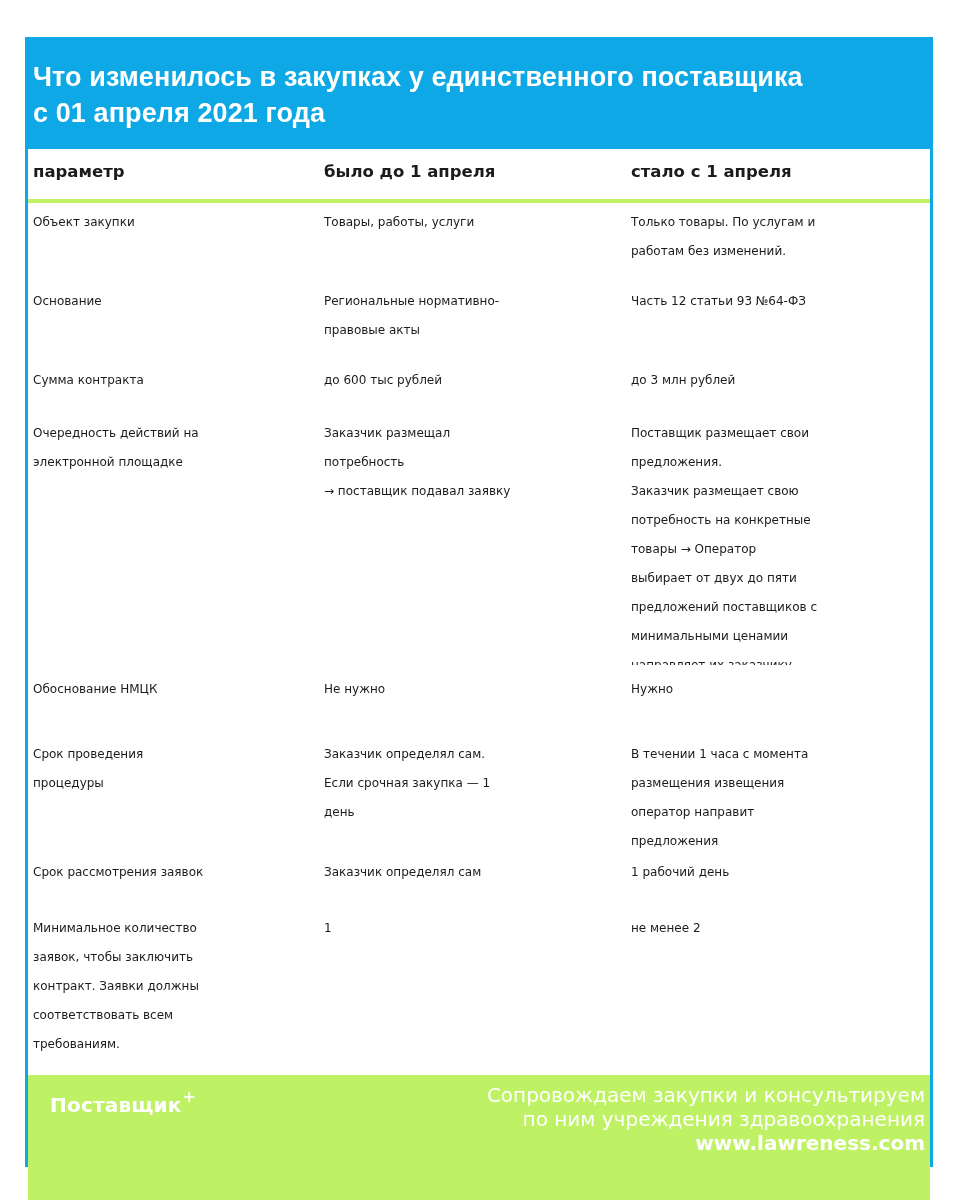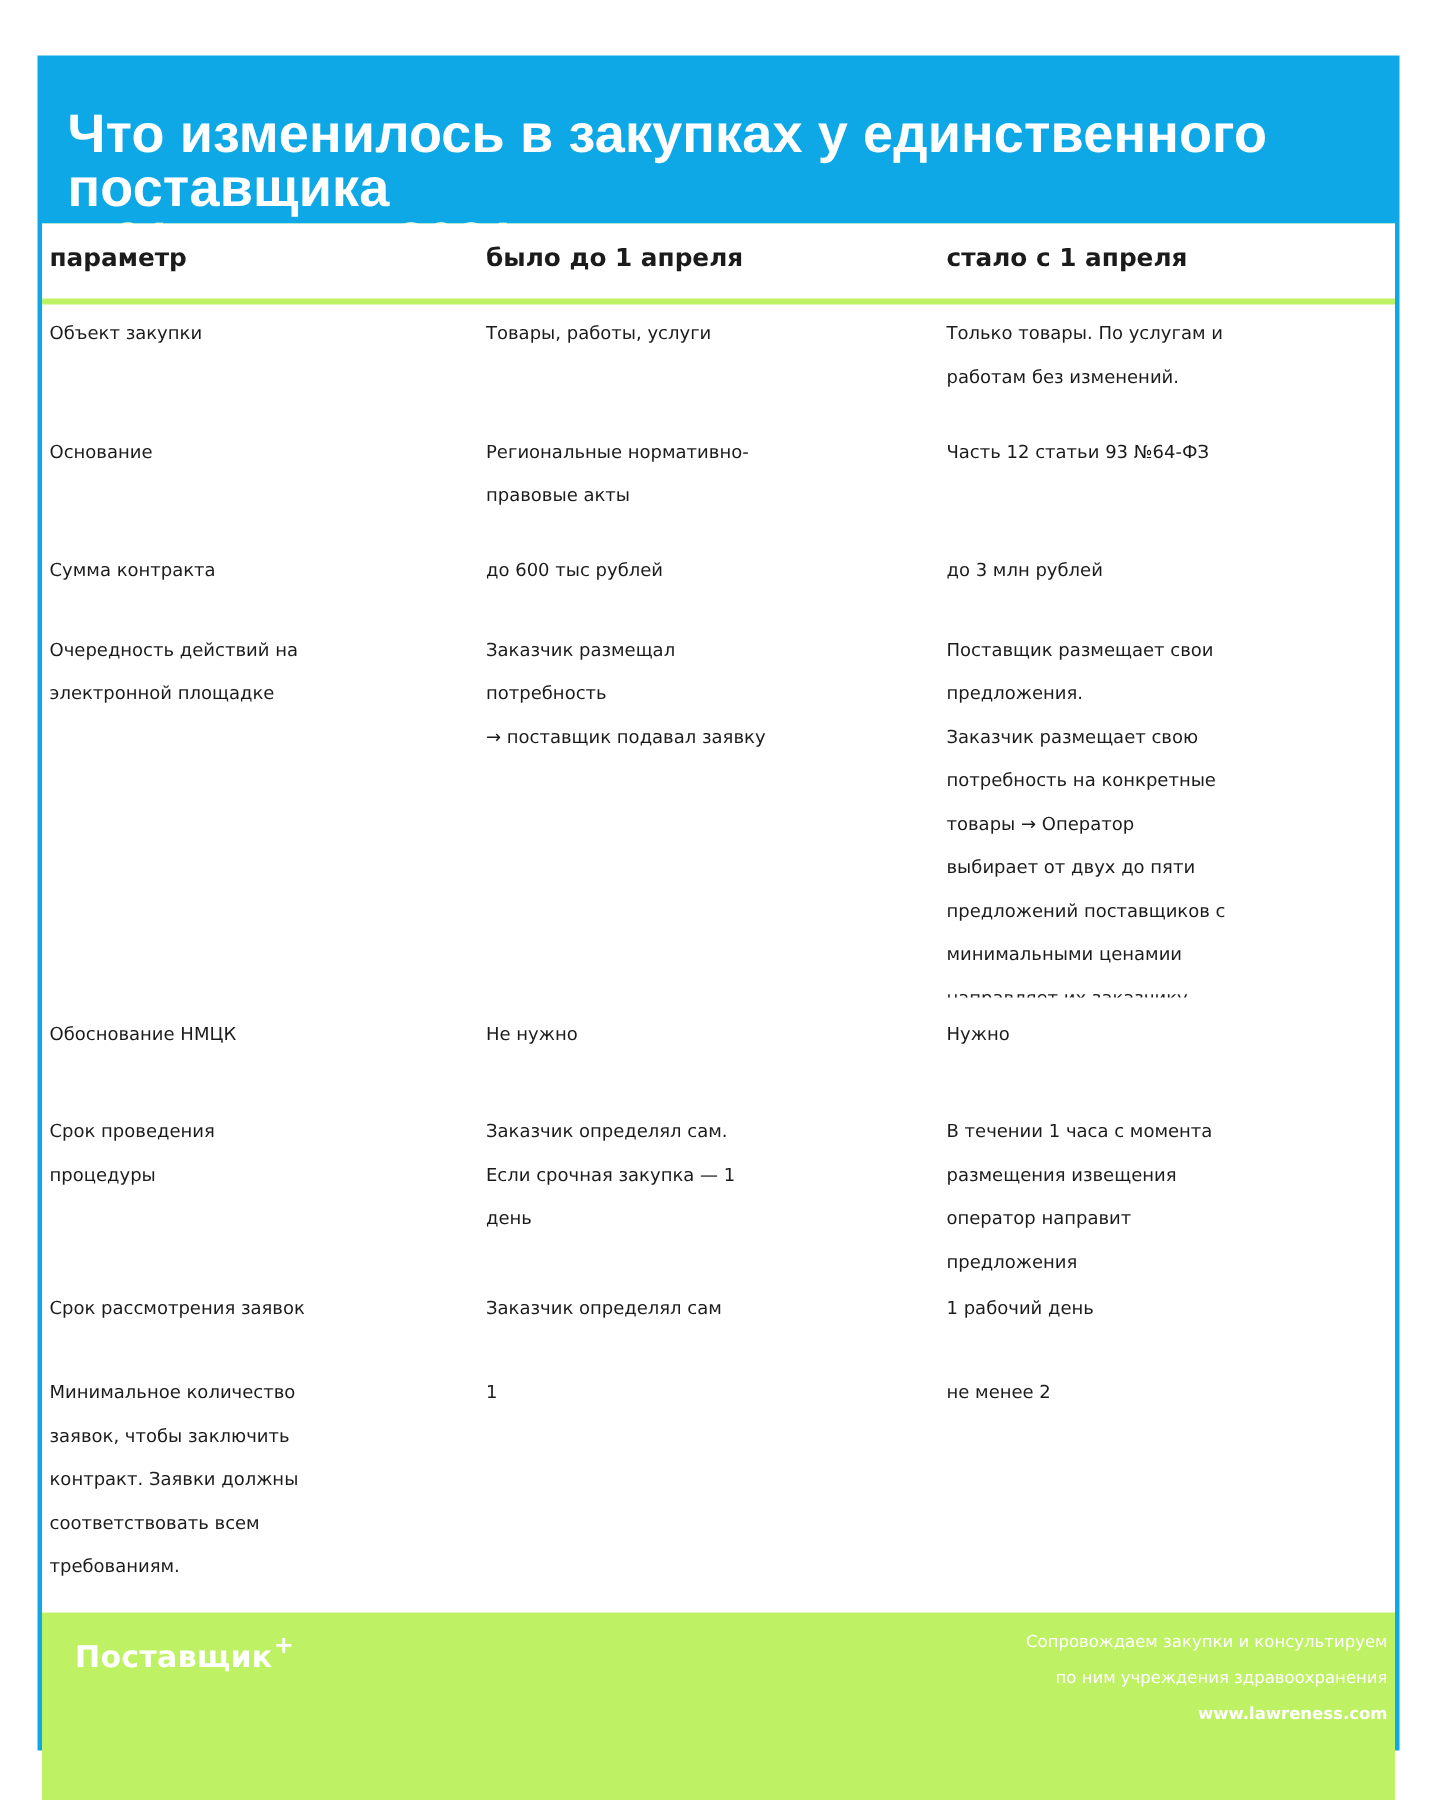--- a/index.html
+++ b/index.html
@@ -3,43 +3,43 @@
 <meta charset="utf-8">
 <style>
   html, body { margin: 0; padding: 0; background: #ffffff; }
   body { width: 960px; height: 1200px; position: relative; overflow: hidden;
          font-family: "DejaVu Sans", sans-serif; color: #1b1b1b; }
 
   .card { position: absolute; left: 25px; top: 37px; width: 908px; height: 1130px;
           background: #0ea8e6; }
 
   .title-band { position: absolute; left: 0; top: 0; width: 908px; height: 112px; }
-  .title { position: absolute; left: 8px; top: 22px; margin: 12px; color: #ffffff;
+  .title { position: absolute; left: 8px; top: 22px; margin: 0; color: #ffffff;
            font-family: "Liberation Sans", sans-serif; font-weight: bold;
-           font-size: 36px; line-height: 36px; letter-spacing: 0.1px; }
+           font-size: 27px; line-height: 36px; letter-spacing: 0.1px; }
 
   .table-area { position: absolute; left: 3px; top: 112px; width: 902px; height: 1086px; background: #bef264; }
 
   .hdr-row { position: absolute; left: 0; top: 0; width: 902px; height: 50px; background: #fff; }
   .body-area { position: absolute; left: 0; top: 54px; width: 902px; height: 872px; background: #fff; overflow: hidden; }
 
   .cell { position: absolute; font-size: 12px; line-height: 29px; white-space: pre-line; }
   .hdr { font-weight: bold; font-size: 16.5px; top: 8px; }
   .c1 { left: 5px; }
   .c2 { left: 296px; }
   .c3 { left: 603px; width: 296px; }
 
   .row { position: absolute; left: 0; width: 902px; overflow: hidden; }
 
   .footer { position: absolute; left: 0; top: 1038px; width: 908px; height: 92px; }
   .logo { position: absolute; left: 25px; top: 14px; color: #fff; font-family: "DejaVu Sans", sans-serif;
           font-weight: bold; font-size: 20px; letter-spacing: 0.2px; }
   .logo sup { font-size: 16px; position: relative; top: -2px; margin-left: 1px; }
   .tagline { position: absolute; right: 8px; top: 8px; text-align: right; color: #fff;
-             font-size: 11px; line-height: 24px; }
+             font-size: 20px; line-height: 24px; }
   .tagline .site { font-weight: bold; }
 </style>
 </head>
 <body>
 
 <div class="card">
 
   <div class="title-band">
     <h1 class="title">
       <span>Что изменилось в закупках у единственного поставщика</span><br>

